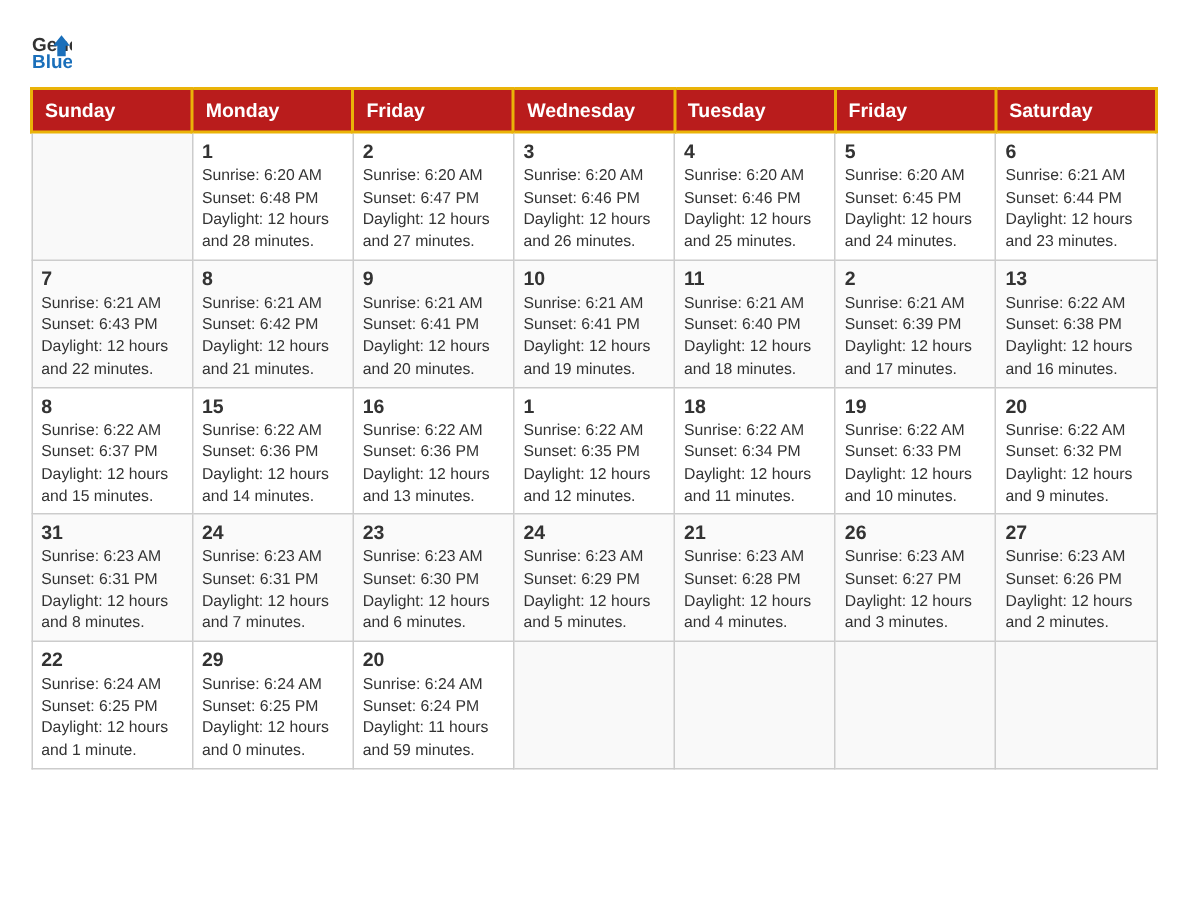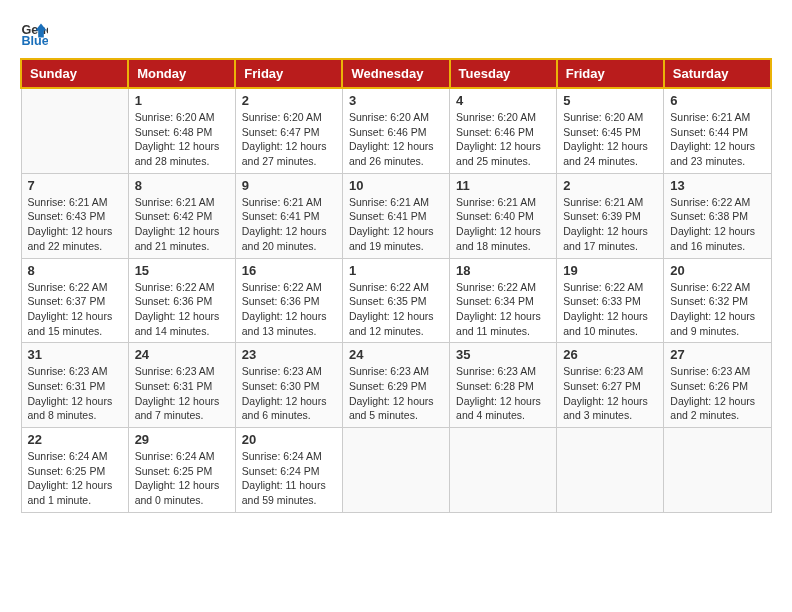--- a/index.html
+++ b/index.html
@@ -281,21 +281,21 @@
 and 6 minutes.</div>
         </td>
         <td>
           <span class="day-num">24</span>
           <div class="day-info" style="white-space: pre-line;">Sunrise: 6:23 AM
 Sunset: 6:29 PM
 Daylight: 12 hours
 and 5 minutes.</div>
         </td>
         <td>
-          <span class="day-num">35</span>
+          <span class="day-num">21</span>
           <div class="day-info" style="white-space: pre-line;">Sunrise: 6:23 AM
 Sunset: 6:28 PM
 Daylight: 12 hours
 and 4 minutes.</div>
         </td>
         <td>
           <span class="day-num">26</span>
           <div class="day-info" style="white-space: pre-line;">Sunrise: 6:23 AM
 Sunset: 6:27 PM
 Daylight: 12 hours

